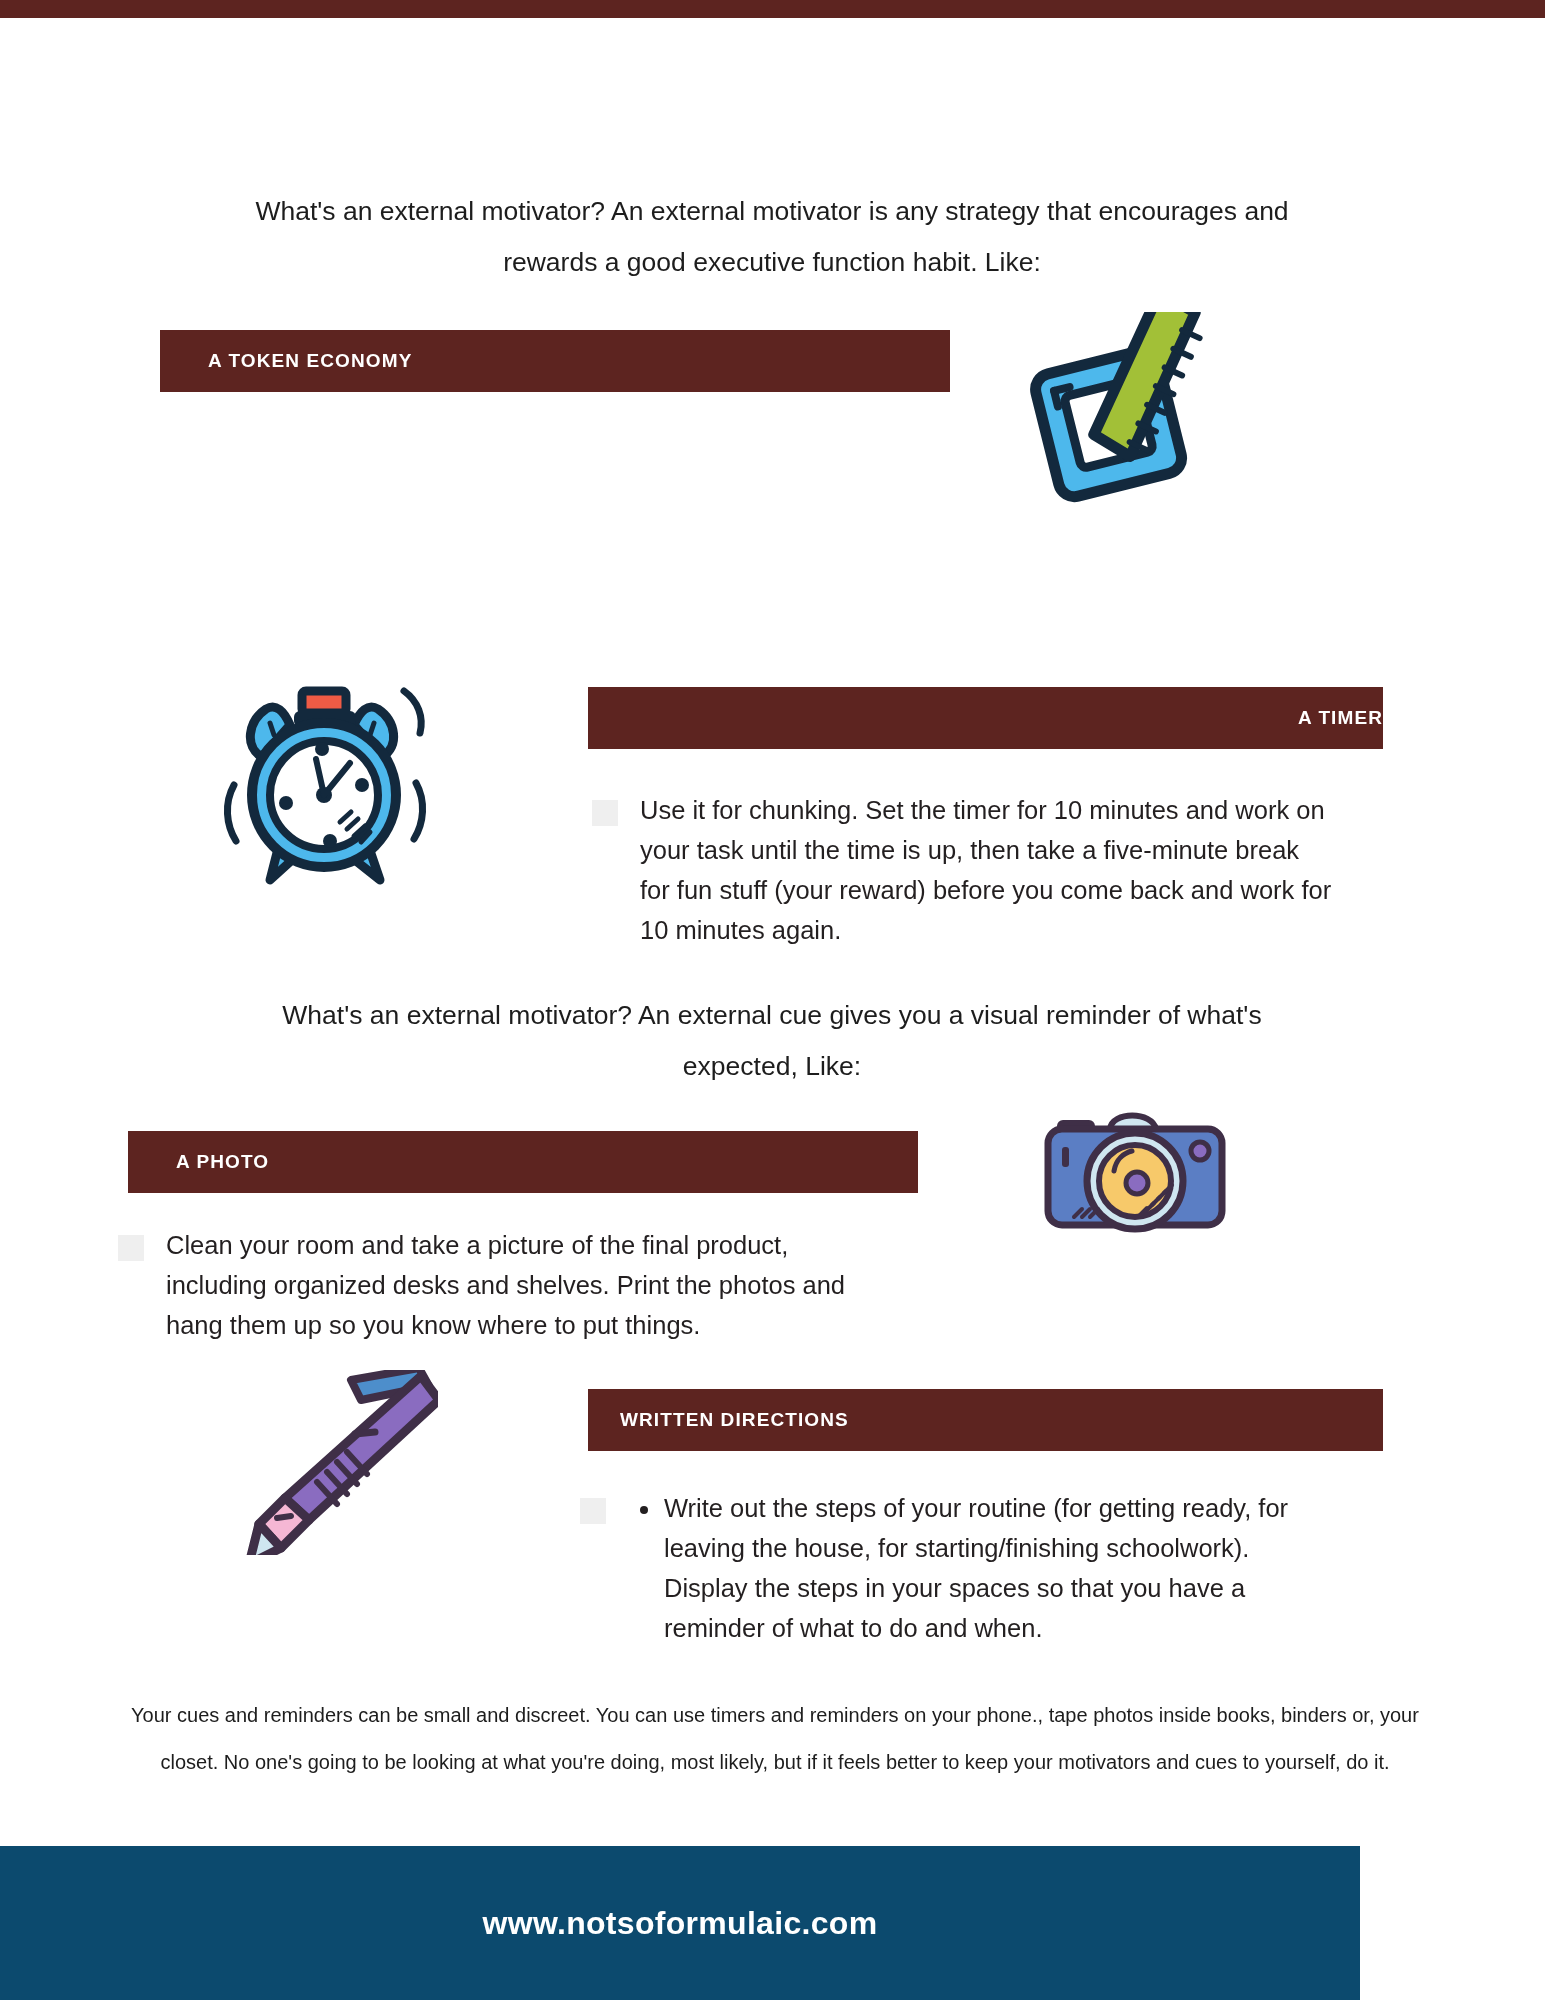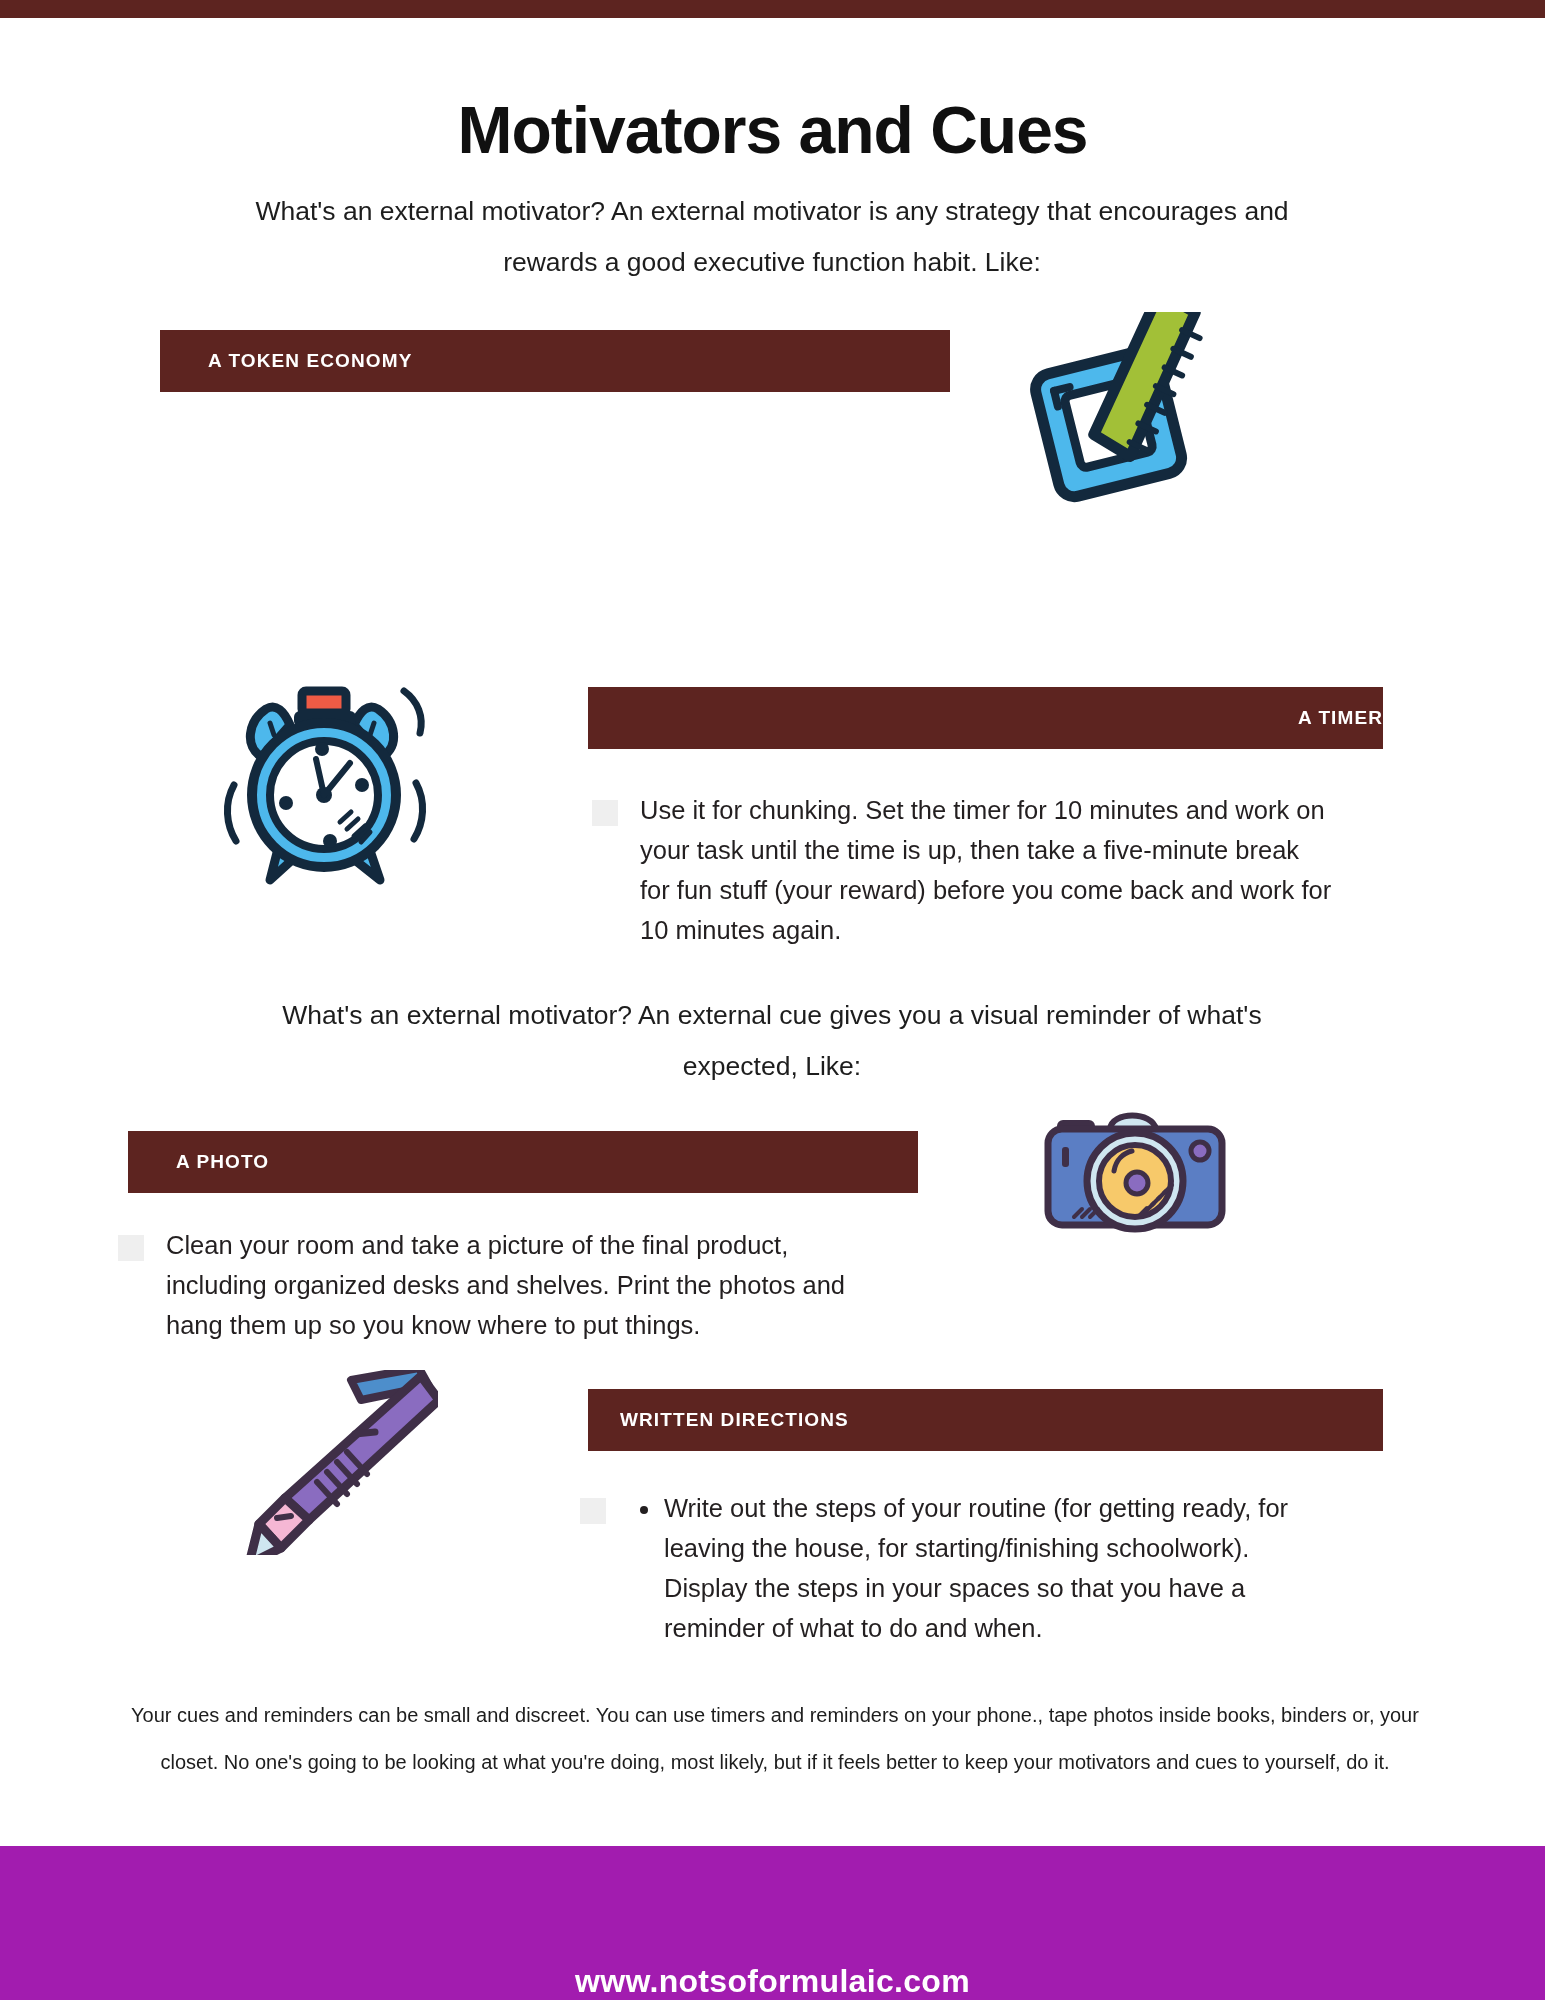--- a/index.html
+++ b/index.html
@@ -21,25 +21,25 @@
   .top-bar {
     position: absolute;
     left: 0; top: 0;
     width: 1545px;
     height: 18px;
     background: #5d2420;
   }
   .footer-bar {
     position: absolute;
     left: 0; top: 1846px;
-    width: 1545px;
+    width: 1360px;
     height: 154px;
-    background: #a21caf;
+    background: #0c4a6e;
     display: flex;
-    align-items: flex-end;
+    align-items: center;
     justify-content: center;
   }
   .footer-url {
     color: #ffffff;
     font-size: 32px;
     font-weight: bold;
     letter-spacing: 0.3px;
   }
 
   
@@ -137,21 +137,20 @@
   .illo-camera { left: 1040px; top: 1095px; width: 190px; height: 140px; }
   .illo-marker { left: 243px;  top: 1370px; width: 195px; height: 185px; }
 </style>
 </head>
 <body>
 
 <div class="page">
 
   <div class="top-bar"></div>
 
-  <div class="title">Motivators and Cues</div>
 
   <div class="intro intro-1">What's an external motivator? An external motivator is any strategy that encourages and rewards a good executive function habit. Like:</div>
 
   <div class="banner banner-token">
     <span class="banner-label">A TOKEN ECONOMY</span>
   </div>
 
 
   <div class="illo illo-ruler">
     <svg viewBox="0 0 212 205" width="212" height="205" xmlns="http://www.w3.org/2000/svg">

